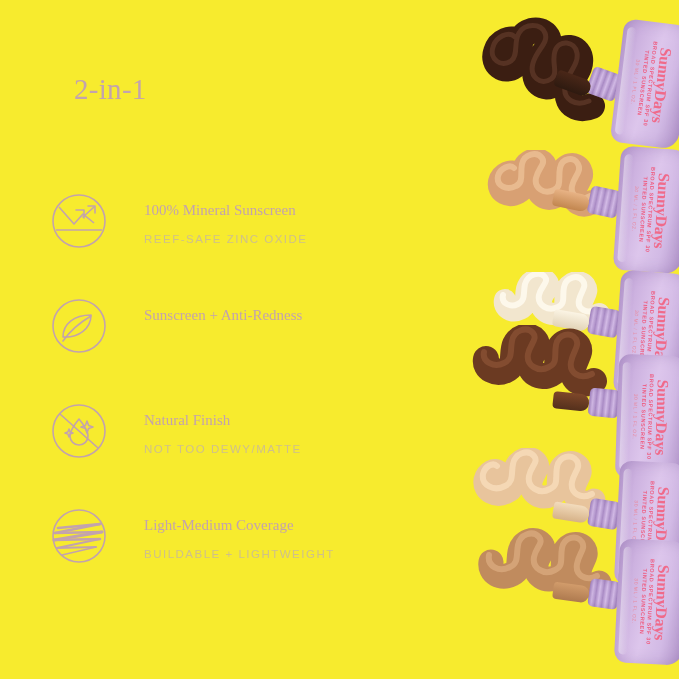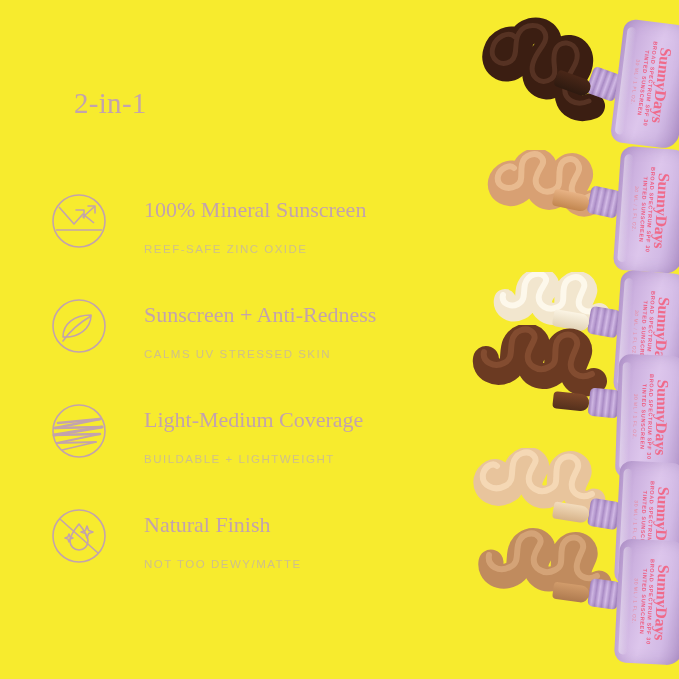--- a/index.html
+++ b/index.html
@@ -17,21 +17,21 @@
     width: 679px;
     height: 679px;
     background: #F7EB2E;
     overflow: hidden;
   }
 
   
   .headline {
     position: absolute;
     left: 74px;
-    top: 86px;
+    top: 72px;
     width: 420px;
   }
   .headline-line1 {
     font-family: "Liberation Serif", serif;
     font-size: 29px;
     line-height: 34px;
     color: #C3A3AD;
     letter-spacing: 0.3px;
   }
   .headline-line2 {
@@ -66,27 +66,27 @@
     display: block;
     width: 58px;
     height: 58px;
   }
   .feature-text {
     margin-left: 36px;
     padding-top: 7px;
   }
   .feature-title {
     font-family: "Liberation Serif", serif;
-    font-size: 22px;
+    font-size: 15px;
     line-height: 26px;
     color: #C3A3AD;
     white-space: nowrap;
   }
   .feature-sub {
-    margin-top: 19px;
+    margin-top: 9px;
     font-family: "Liberation Sans", sans-serif;
     font-size: 11.5px;
     line-height: 14px;
     letter-spacing: 1.5px;
     color: #CFC08A;
     white-space: nowrap;
   }
 
   
   .products {
@@ -206,21 +206,36 @@
     <div class="feature">
       <div class="feature-icon">
         <svg viewBox="0 0 58 58" fill="none" stroke="#C3A3AD" stroke-width="1.6">
           <circle cx="29" cy="29" r="26"></circle>
           <path d="M41 18 C24 18 13 27 13 40 C28 41 41 32 41 18 Z" stroke-linejoin="round"></path>
           <path d="M13 44 C20 34 29 26 41 19" stroke-linecap="round"></path>
         </svg>
       </div>
       <div class="feature-text">
         <div class="feature-title">Sunscreen + Anti-Redness</div>
-        <div class="feature-sub">CALMS UV STRESSED SKIN</div>
+      </div>
+    </div>
+
+    <div class="feature">
+      <div class="feature-icon">
+        <svg viewBox="0 0 58 58" fill="none" stroke="#C3A3AD" stroke-width="1.6">
+          <circle cx="29" cy="29" r="26"></circle>
+          <path d="M29 17 C29 17 20 28 20 34 C20 39 24 43 29 43 C34 43 38 39 38 34 C38 28 29 17 29 17 Z" stroke-linejoin="round"></path>
+          <path d="M37 19 L38.6 23.4 L43 25 L38.6 26.6 L37 31 L35.4 26.6 L31 25 L35.4 23.4 Z" stroke-linejoin="round"></path>
+          <path d="M19 27 L20.1 30 L23 31 L20.1 32 L19 35 L17.9 32 L15 31 L17.9 30 Z" stroke-linejoin="round"></path>
+          <path d="M10 12 L48 46" stroke-linecap="round"></path>
+        </svg>
+      </div>
+      <div class="feature-text">
+        <div class="feature-title">Natural Finish</div>
+        <div class="feature-sub">NOT TOO DEWY/MATTE</div>
       </div>
     </div>
 
     <div class="feature">
       <div class="feature-icon">
         <svg viewBox="0 0 58 58" fill="none" stroke="#C3A3AD" stroke-width="1.6">
           <circle cx="29" cy="29" r="26"></circle>
           <path d="M8 21 L50 17" stroke-width="2.6" stroke-linecap="round"></path>
           <path d="M50 17 L5 26" stroke-width="2.6" stroke-linecap="round"></path>
           <path d="M5 26 L52 25" stroke-width="2.6" stroke-linecap="round"></path>
@@ -230,36 +245,20 @@
           <path d="M7 41 L46 40" stroke-width="1.8" stroke-linecap="round"></path>
           <path d="M46 40 L12 48" stroke-width="1.4" stroke-linecap="round"></path>
         </svg>
       </div>
       <div class="feature-text">
         <div class="feature-title">Light-Medium Coverage</div>
         <div class="feature-sub">BUILDABLE + LIGHTWEIGHT</div>
       </div>
     </div>
 
-    <div class="feature">
-      <div class="feature-icon">
-        <svg viewBox="0 0 58 58" fill="none" stroke="#C3A3AD" stroke-width="1.6">
-          <circle cx="29" cy="29" r="26"></circle>
-          <path d="M29 17 C29 17 20 28 20 34 C20 39 24 43 29 43 C34 43 38 39 38 34 C38 28 29 17 29 17 Z" stroke-linejoin="round"></path>
-          <path d="M37 19 L38.6 23.4 L43 25 L38.6 26.6 L37 31 L35.4 26.6 L31 25 L35.4 23.4 Z" stroke-linejoin="round"></path>
-          <path d="M19 27 L20.1 30 L23 31 L20.1 32 L19 35 L17.9 32 L15 31 L17.9 30 Z" stroke-linejoin="round"></path>
-          <path d="M10 12 L48 46" stroke-linecap="round"></path>
-        </svg>
-      </div>
-      <div class="feature-text">
-        <div class="feature-title">Natural Finish</div>
-        <div class="feature-sub">NOT TOO DEWY/MATTE</div>
-      </div>
-    </div>
-
   </div>
 
   <div class="products">
 
     <div class="swatch" style="left:-5px; top:8px;">
       <svg width="150" height="120" viewBox="0 0 150 120">
         <path d="M118 98 C104 104 92 96 94 84 C96 70 108 62 106 50 C104 38 88 36 84 48
                  C80 60 88 70 80 76 C70 83 58 74 62 60 C66 46 78 40 74 30
                  C70 20 54 20 48 30 C42 40 48 52 40 58 C30 65 18 56 22 44
                  C25 33 38 28 44 34" fill="none" stroke="#3B1E12" stroke-width="26" stroke-linecap="round" stroke-linejoin="round"></path>

